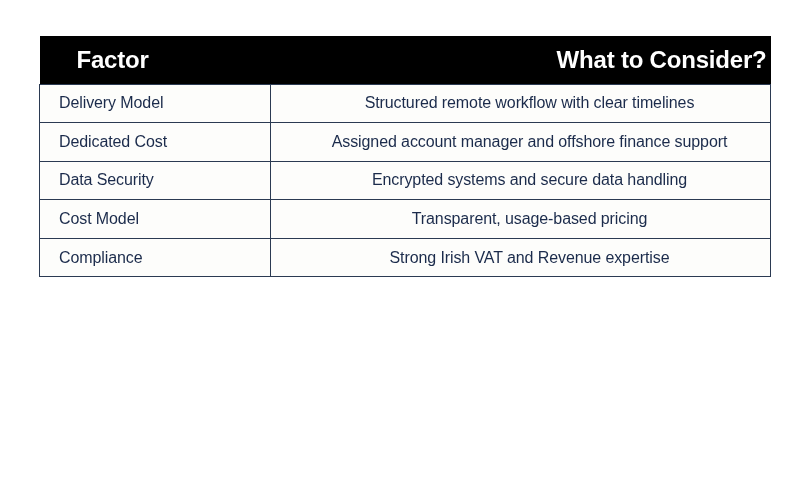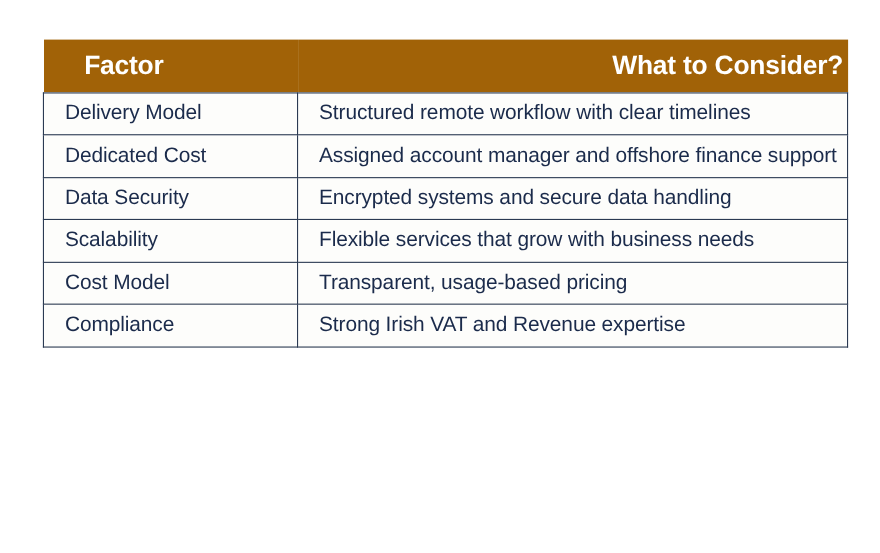--- a/index.html
+++ b/index.html
@@ -21,21 +21,21 @@
     left: 39px;
     top: 36px;
     width: 731px;
     box-sizing: border-box;
     border-collapse: collapse;
     table-layout: fixed;
   }
 
   
   thead tr {
-    background: #a16207;
+    background: #000000;
   }
   thead th {
     height: 48px;
     padding: 0;
     border: none;
     color: #ffffff;
     font-size: 24px;
     font-weight: bold;
     letter-spacing: -0.2px;
   }
@@ -52,33 +52,34 @@
     padding-right: 4px;
   }
 
   
   tbody td {
     height: 38.6px;
     box-sizing: border-box;
     border: 1px solid #2b3a52;
     background: #fdfdfb;
     color: #1b2b4b;
-    font-size: 19px;
+    font-size: 16px;
     font-weight: normal;
     letter-spacing: -0.1px;
     white-space: nowrap;
     vertical-align: middle;
   }
   tbody td.cell-factor {
     width: 231px;
     padding-left: 19px;
   }
   tbody td.cell-consider {
     width: 500px;
     padding-left: 19px;
+    text-align: center;
   }
   
   tbody tr:first-child td {
     border-top: 1px solid #2b3a52;
   }
 </style>
 </head>
 <body>
 
 <table id="comparison-table">
@@ -95,24 +96,20 @@
     </tr>
     <tr>
       <td class="cell-factor">Dedicated Cost</td>
       <td class="cell-consider">Assigned account manager and offshore finance support</td>
     </tr>
     <tr>
       <td class="cell-factor">Data Security</td>
       <td class="cell-consider">Encrypted systems and secure data handling</td>
     </tr>
     <tr>
-      <td class="cell-factor">Scalability</td>
-      <td class="cell-consider">Flexible services that grow with business needs</td>
-    </tr>
-    <tr>
       <td class="cell-factor">Cost Model</td>
       <td class="cell-consider">Transparent, usage-based pricing</td>
     </tr>
     <tr>
       <td class="cell-factor">Compliance</td>
       <td class="cell-consider">Strong Irish VAT and Revenue expertise</td>
     </tr>
   </tbody>
 </table>
 

